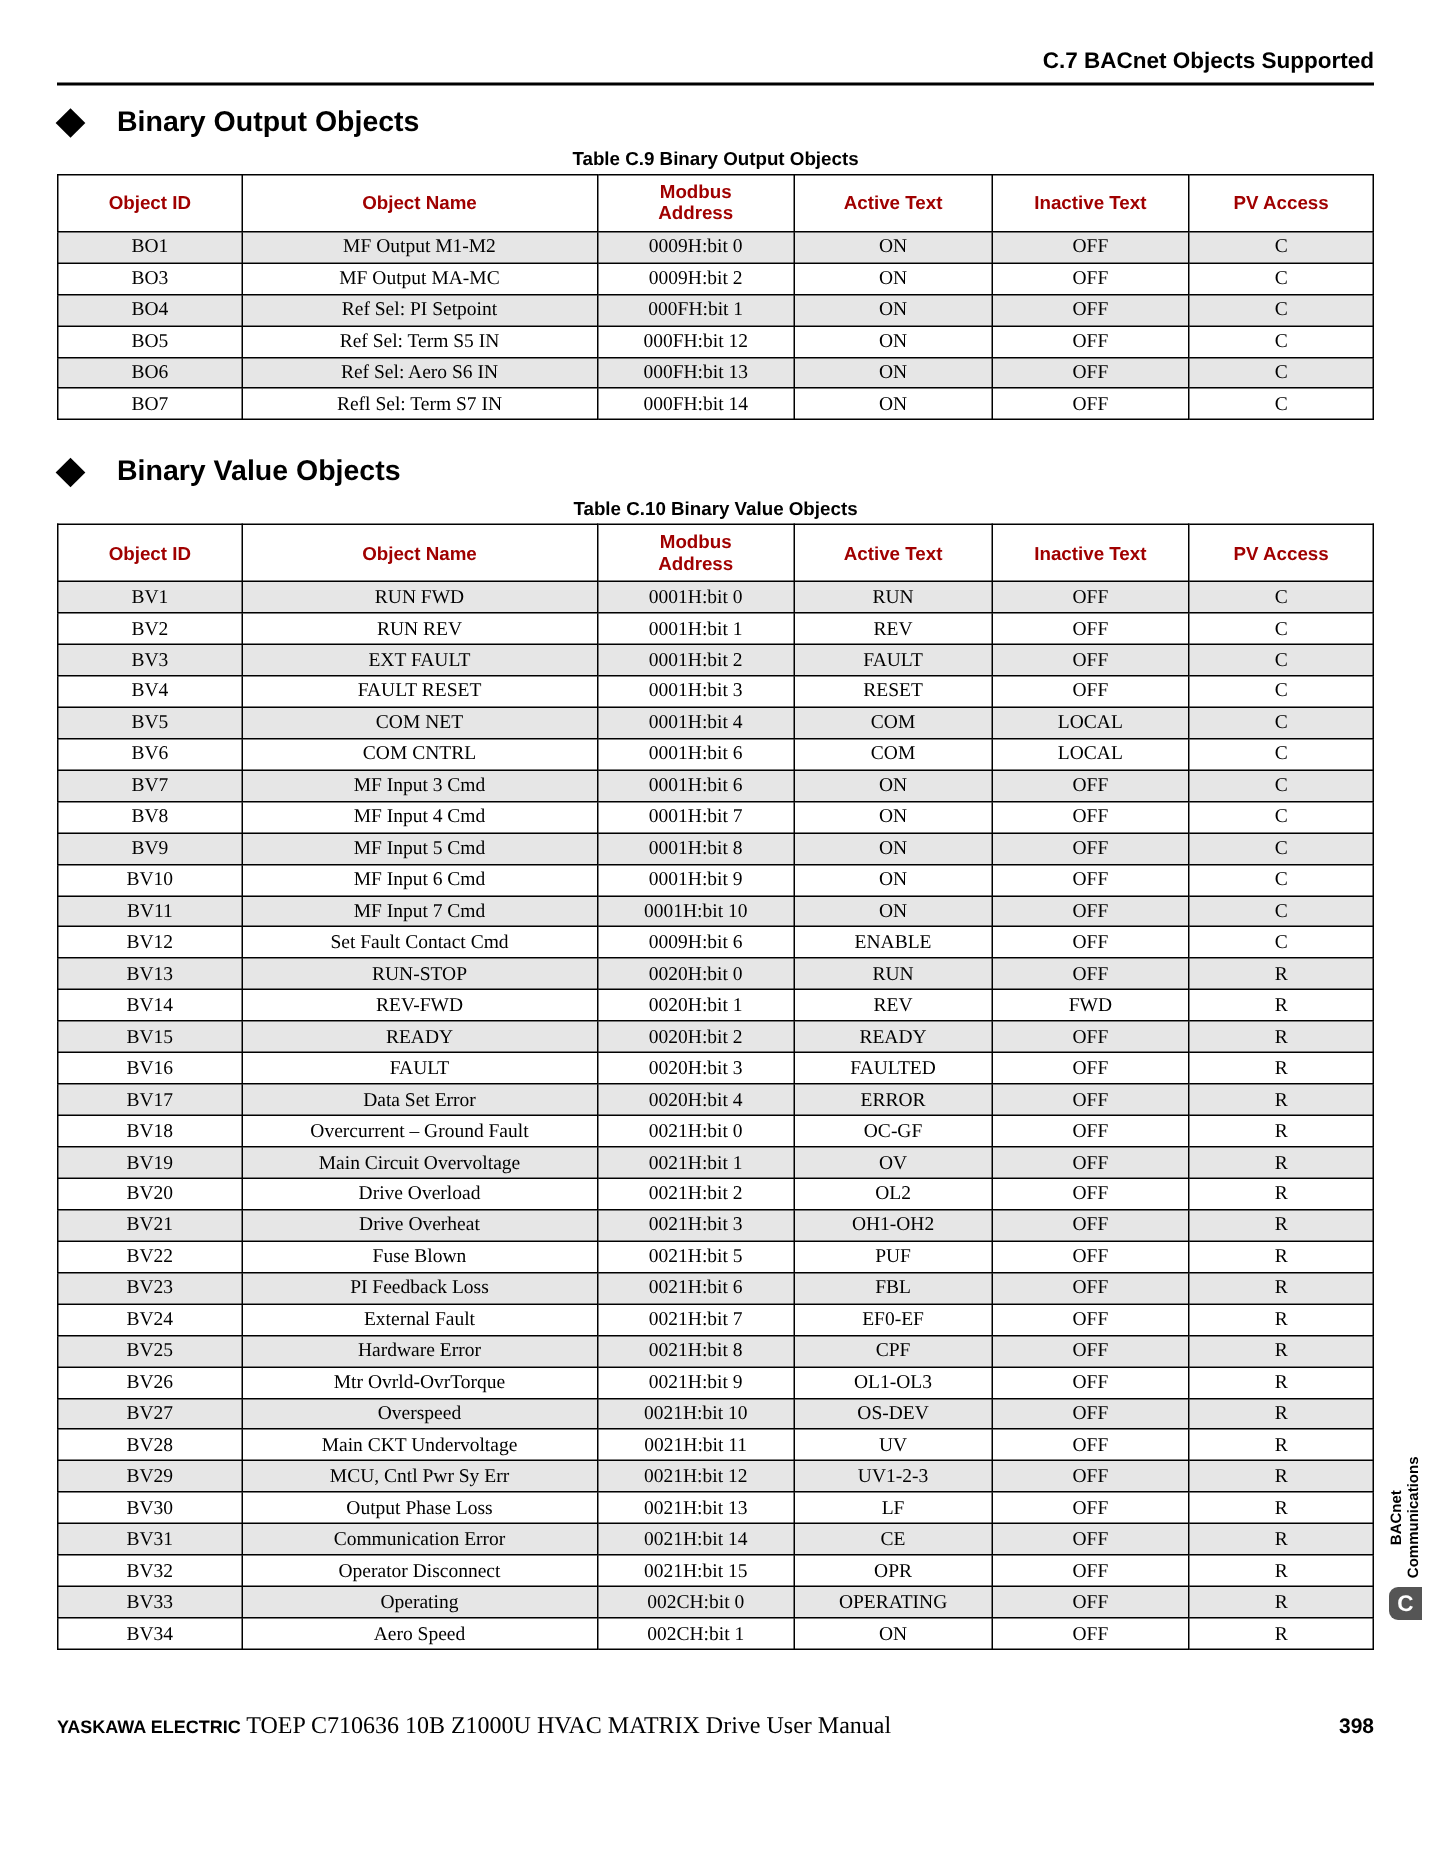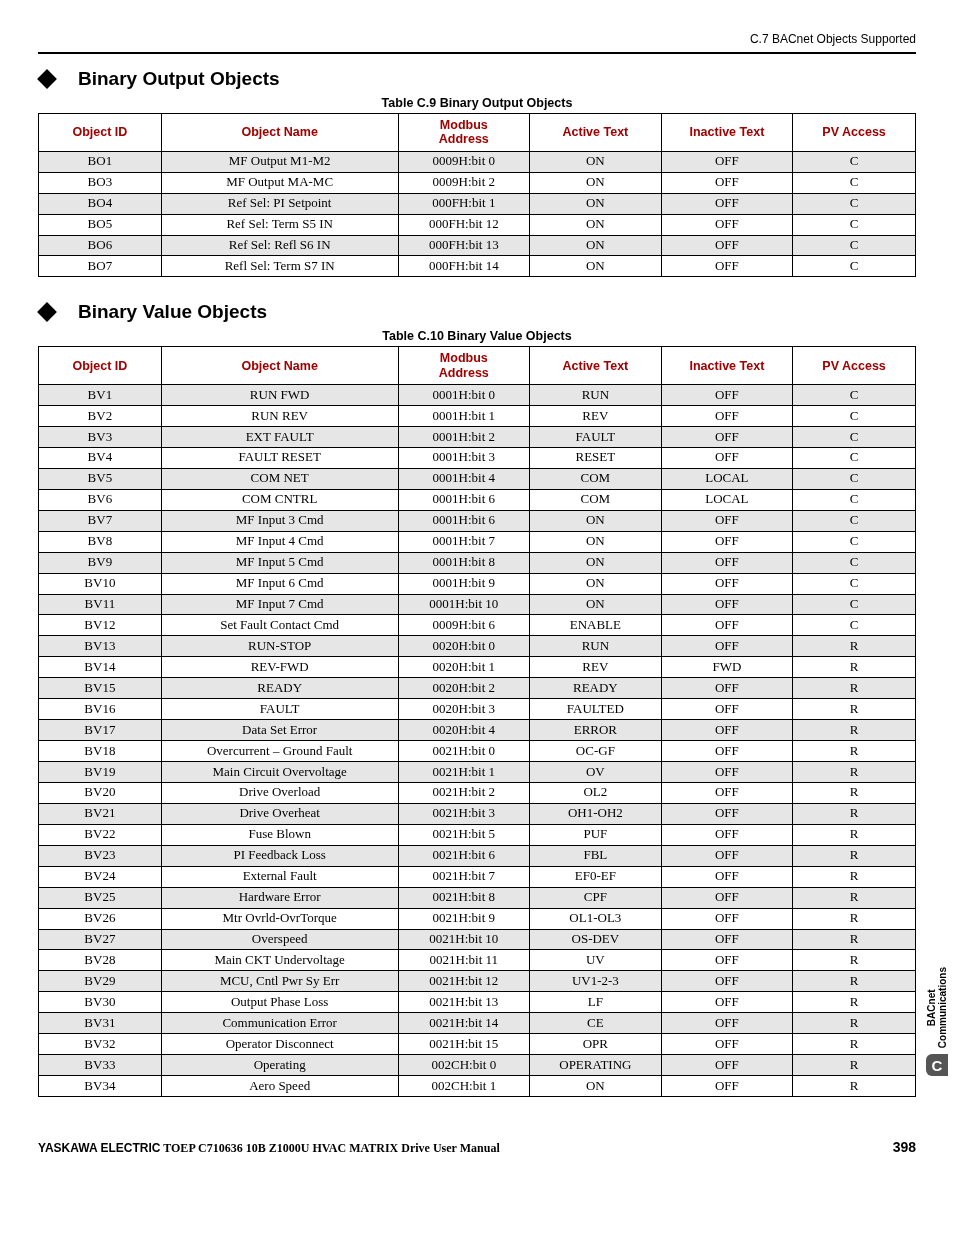--- a/index.html
+++ b/index.html
@@ -9,22 +9,22 @@
     margin: 0;
     padding: 32px 38px 20px 38px;
     width: 954px;
     box-sizing: border-box;
     color: #000;
     position: relative;
   }
   .header-bar {
     text-align: right;
     font-family: Arial, Helvetica, sans-serif;
-    font-weight: normal;
-    font-size: 12px;
+    font-weight: bold;
+    font-size: 15px;
     border-bottom: 2.5px solid #000;
     padding-bottom: 6px;
     margin-bottom: 14px;
   }
   .section-title {
     font-family: Arial, Helvetica, sans-serif;
     font-weight: bold;
     font-size: 19px;
     margin: 10px 0 6px 0;
     display: flex;
@@ -79,21 +79,21 @@
   }
   .footer {
     margin-top: 42px;
     display: flex;
     justify-content: space-between;
     align-items: baseline;
     font-family: Arial, Helvetica, sans-serif;
     font-size: 12px;
   }
   .footer .brand { font-weight: bold; }
-  .footer .rest { font-weight: bold; font-family: "Times New Roman", serif; font-size: 12px;}
+  .footer .rest { font-weight: normal; font-family: "Times New Roman", serif; font-size: 16px;}
   .footer .pageno { font-weight: bold; font-size: 14px; }
   .side-tab {
     position: absolute;
     right: 6px;
     bottom: 100px;
     display: flex;
     flex-direction: column;
     align-items: center;
     font-family: Arial, Helvetica, sans-serif;
   }
@@ -179,21 +179,21 @@
         <tr>
           <td>BO5</td>
           <td>Ref Sel: Term S5 IN</td>
           <td>000FH:bit 12</td>
           <td>ON</td>
           <td>OFF</td>
           <td>C</td>
         </tr>
         <tr>
           <td>BO6</td>
-          <td>Ref Sel: Refl S6 IN</td>
+          <td>Ref Sel: Aero S6 IN</td>
           <td>000FH:bit 13</td>
           <td>ON</td>
           <td>OFF</td>
           <td>C</td>
         </tr>
         <tr>
           <td>BO7</td>
           <td>Refl Sel: Term S7 IN</td>
           <td>000FH:bit 14</td>
           <td>ON</td>

